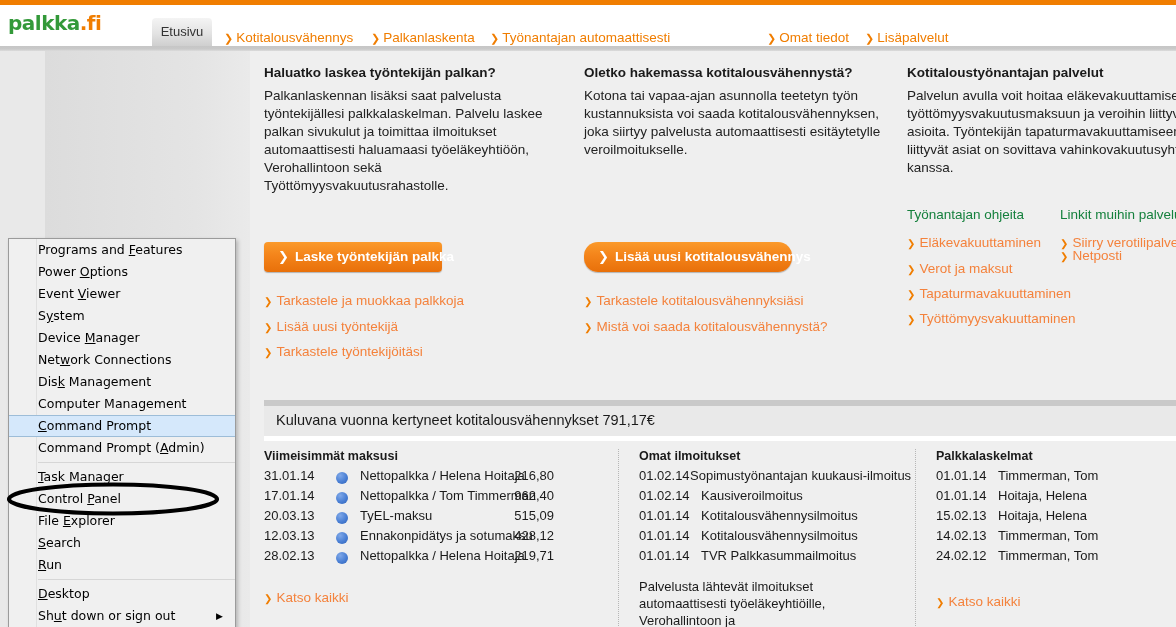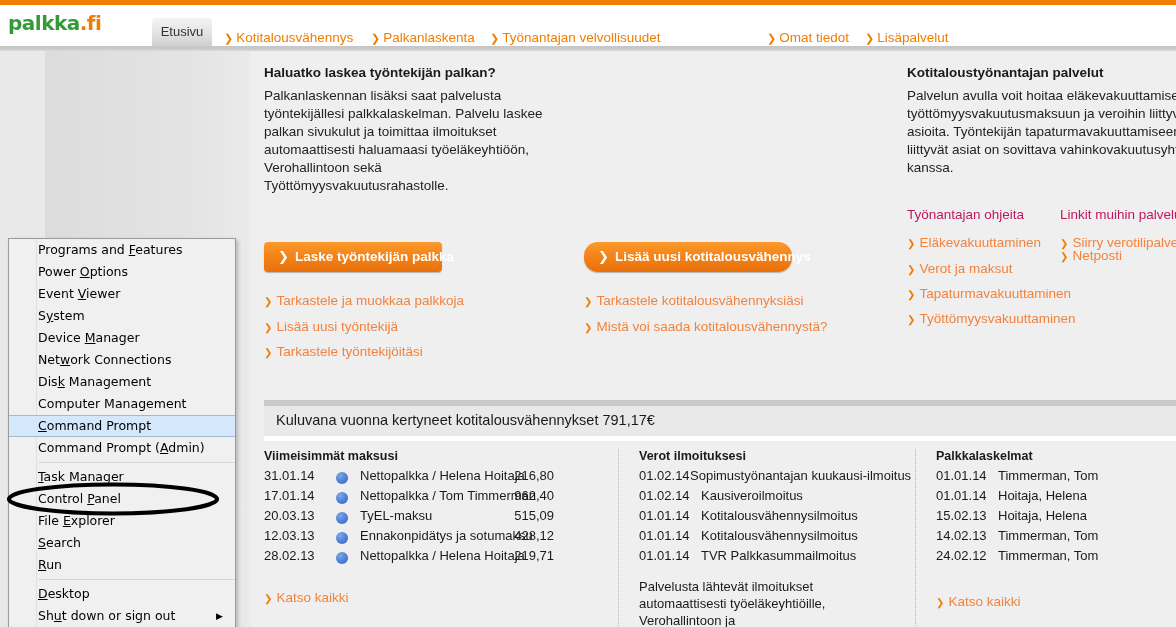--- a/index.html
+++ b/index.html
@@ -44,21 +44,21 @@
 
   .cta{position:absolute;height:30px;border-radius:4px;color:#fff;font-size:13.5px;font-weight:bold;
        line-height:30px;text-align:left;padding-left:14px;box-sizing:border-box;white-space:nowrap;
        background:linear-gradient(to bottom,#fb9a2b 0%,#f4841a 45%,#e8700a 100%);
        box-shadow:0 1px 1px rgba(0,0,0,.25);}
   .cta .chev{font-weight:bold;margin-right:6px;font-size:13px;}
 
   .qlink{position:absolute;color:#f4823c;font-size:13.5px;white-space:nowrap;line-height:14px;}
   .qlink .chev{color:#f07d00;font-weight:bold;font-size:10px;margin-right:4px;}
 
-  .sublist-title{position:absolute;font-size:13.5px;color:#be185d;}
+  .sublist-title{position:absolute;font-size:13.5px;color:#15803d;}
 
   
   .banner-sep{position:absolute;left:14px;top:349px;width:943px;height:6px;background:#c9c9c9;}
   .banner{position:absolute;left:14px;top:355px;width:943px;height:30px;background:#e9e9e9;}
   .banner span{position:absolute;left:12px;top:6px;font-size:14.5px;color:#1a1a1a;white-space:nowrap;}
   .banner-under{position:absolute;left:14px;top:385px;width:943px;height:5px;background:#ffffff;}
 
   
   .dcol{position:absolute;top:398px;}
   .dcol h4{margin:0 0 5px 0;font-size:12.5px;font-weight:bold;color:#1a1a1a;}
@@ -95,39 +95,43 @@
 <body>
 
 <div class="top-rule"></div>
 
 <div class="header">
   <div class="logo"><span class="g">palkka</span><span class="o">.fi</span></div>
   <div class="nav">
     <div class="tab">Etusivu</div>
     <div class="navlink" style="left:72px;"><span class="chev">❯</span><span>Kotitalousvähennys</span></div>
     <div class="navlink" style="left:219px;"><span class="chev">❯</span><span>Palkanlaskenta</span></div>
-    <div class="navlink" style="left:338px;"><span class="chev">❯</span><span>Työnantajan velvollisuudet</span></div>
+    <div class="navlink" style="left:338px;"><span class="chev">❯</span><span>Työnantajan automaattisesti</span></div>
     <div class="navlink" style="left:615px;"><span class="chev">❯</span><span>Omat tiedot</span></div>
     <div class="navlink" style="left:713px;"><span class="chev">❯</span><span>Lisäpalvelut</span></div>
   </div>
 </div>
 <div class="hdr-shadow"></div>
 
 <div class="page">
 <div class="content">
 
   <div class="promo col1">
     <h3>Haluatko laskea työntekijän palkan?</h3>
     <p>Palkanlaskennan lisäksi saat palvelusta työntekijällesi palkkalaskelman. Palvelu laskee palkan sivukulut ja toimittaa ilmoitukset automaattisesti haluamaasi työeläkeyhtiöön, Verohallintoon sekä Työttömyysvakuutusrahastolle.</p>
   </div>
   <div class="cta" style="left:14px;top:191px;width:178px;"><span class="chev">❯</span><span>Laske työntekijän palkka</span></div>
   <div class="qlink" style="left:14px;top:243px;"><span class="chev">❯</span><span>Tarkastele ja muokkaa palkkoja</span></div>
   <div class="qlink" style="left:14px;top:269px;"><span class="chev">❯</span><span>Lisää uusi työntekijä</span></div>
   <div class="qlink" style="left:14px;top:294px;"><span class="chev">❯</span><span>Tarkastele työntekijöitäsi</span></div>
 
+  <div class="promo col2">
+    <h3>Oletko hakemassa kotitalousvähennystä?</h3>
+    <p>Kotona tai vapaa-ajan asunnolla teetetyn työn kustannuksista voi saada kotitalousvähennyksen, joka siirtyy palvelusta automaattisesti esitäytetylle veroilmoitukselle.</p>
+  </div>
   <div class="cta" style="left:334px;top:191px;width:208px;border-radius:14px;"><span class="chev">❯</span><span>Lisää uusi kotitalousvähennys</span></div>
   <div class="qlink" style="left:334px;top:243px;"><span class="chev">❯</span><span>Tarkastele kotitalousvähennyksiäsi</span></div>
   <div class="qlink" style="left:334px;top:269px;"><span class="chev">❯</span><span>Mistä voi saada kotitalousvähennystä?</span></div>
 
   <div class="promo col3">
     <h3>Kotitaloustyönantajan palvelut</h3>
     <p>Palvelun avulla voit hoitaa eläkevakuuttamiseen, työttömyysvakuutusmaksuun ja veroihin liittyviä asioita. Työntekijän tapaturmavakuuttamiseen liittyvät asiat on sovittava vahinkovakuutusyhtiön kanssa.</p>
   </div>
   <div class="sublist-title" style="left:657px;top:156px;">Työnantajan ohjeita</div>
   <div class="qlink" style="left:657px;top:185px;"><span class="chev">❯</span><span>Eläkevakuuttaminen</span></div>
@@ -176,21 +180,21 @@
       <span class="dot"></span>
       <span class="dname">Nettopalkka / Helena Hoitaja</span>
       <span class="damount" style="left:230px;width:60px;">219,71</span>
     </div>
     <div class="qlink" style="left:0;top:142px;"><span class="chev">❯</span><span>Katso kaikki</span></div>
   </div>
 
   <div class="vdiv" style="left:368px;"></div>
 
   <div class="dcol dcolB">
-    <h4>Verot ilmoituksesi</h4>
+    <h4>Omat ilmoitukset</h4>
     <div class="drow">
       <span class="ddate">01.02.14</span>
       <span class="dname" style="left:51px;">Sopimustyönantajan kuukausi-ilmoitus</span>
     </div>
     <div class="drow">
       <span class="ddate">01.02.14</span>
       <span class="dname" style="left:62px;">Kausiveroilmoitus</span>
     </div>
     <div class="drow">
       <span class="ddate">01.01.14</span>

